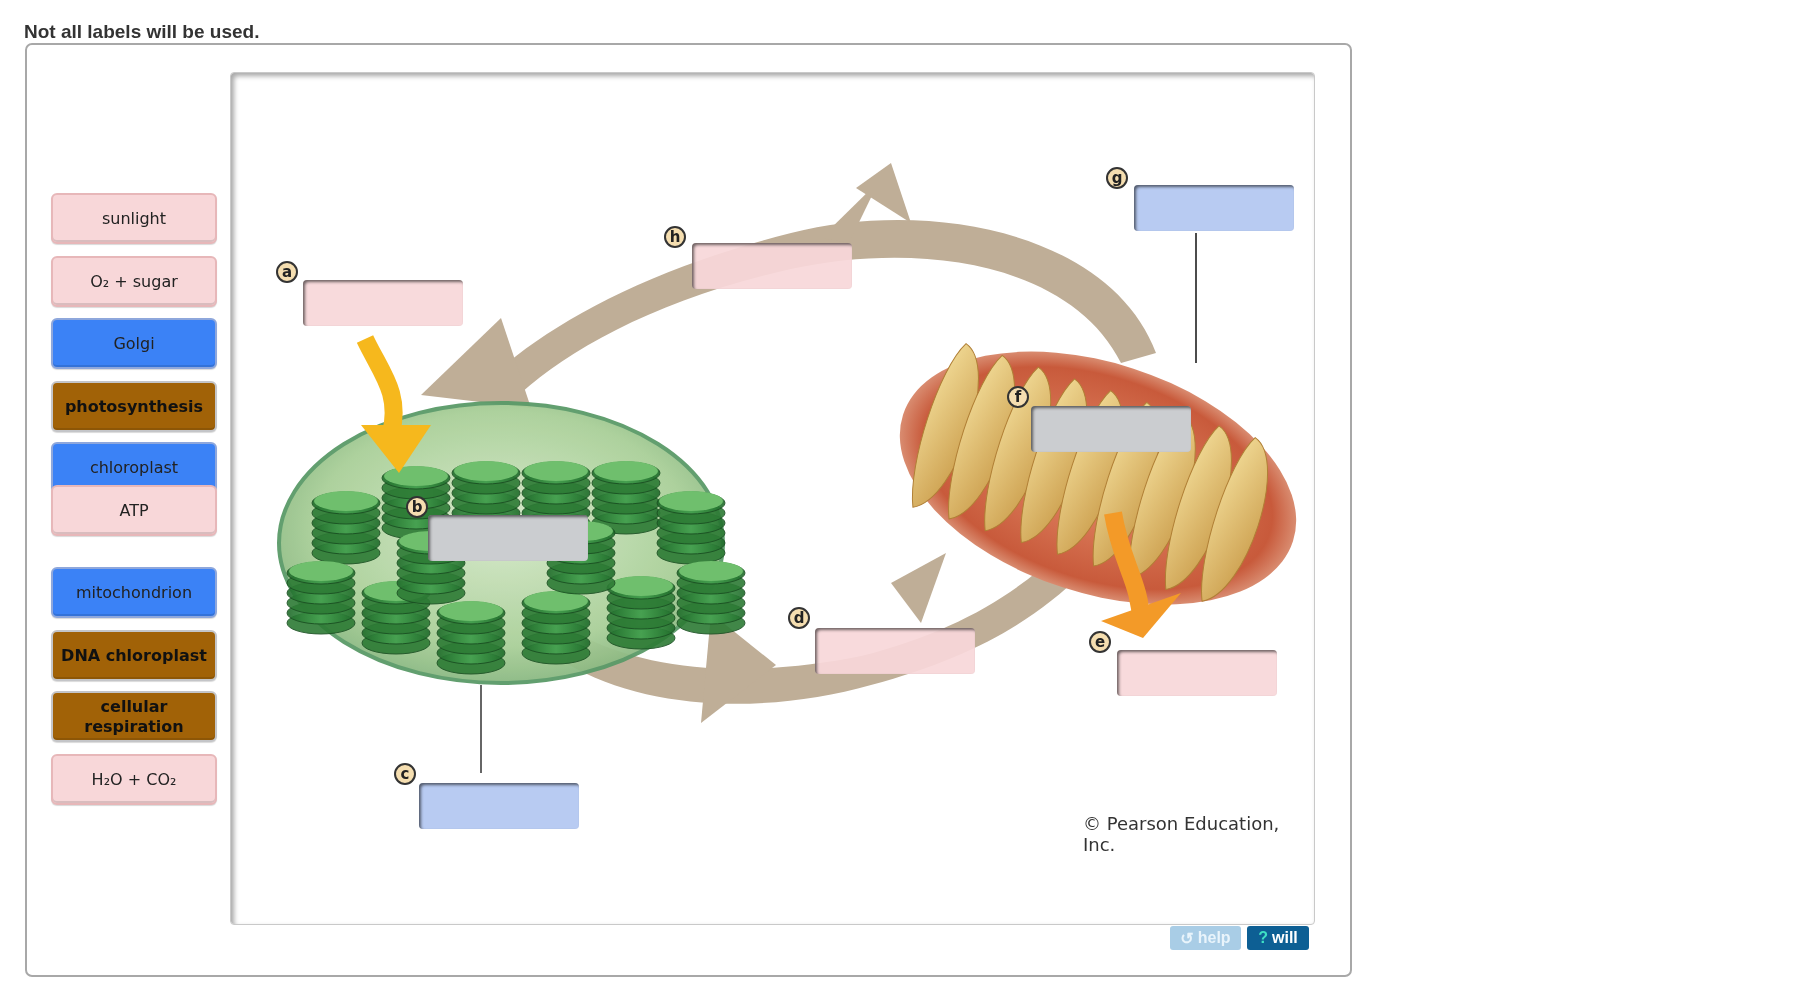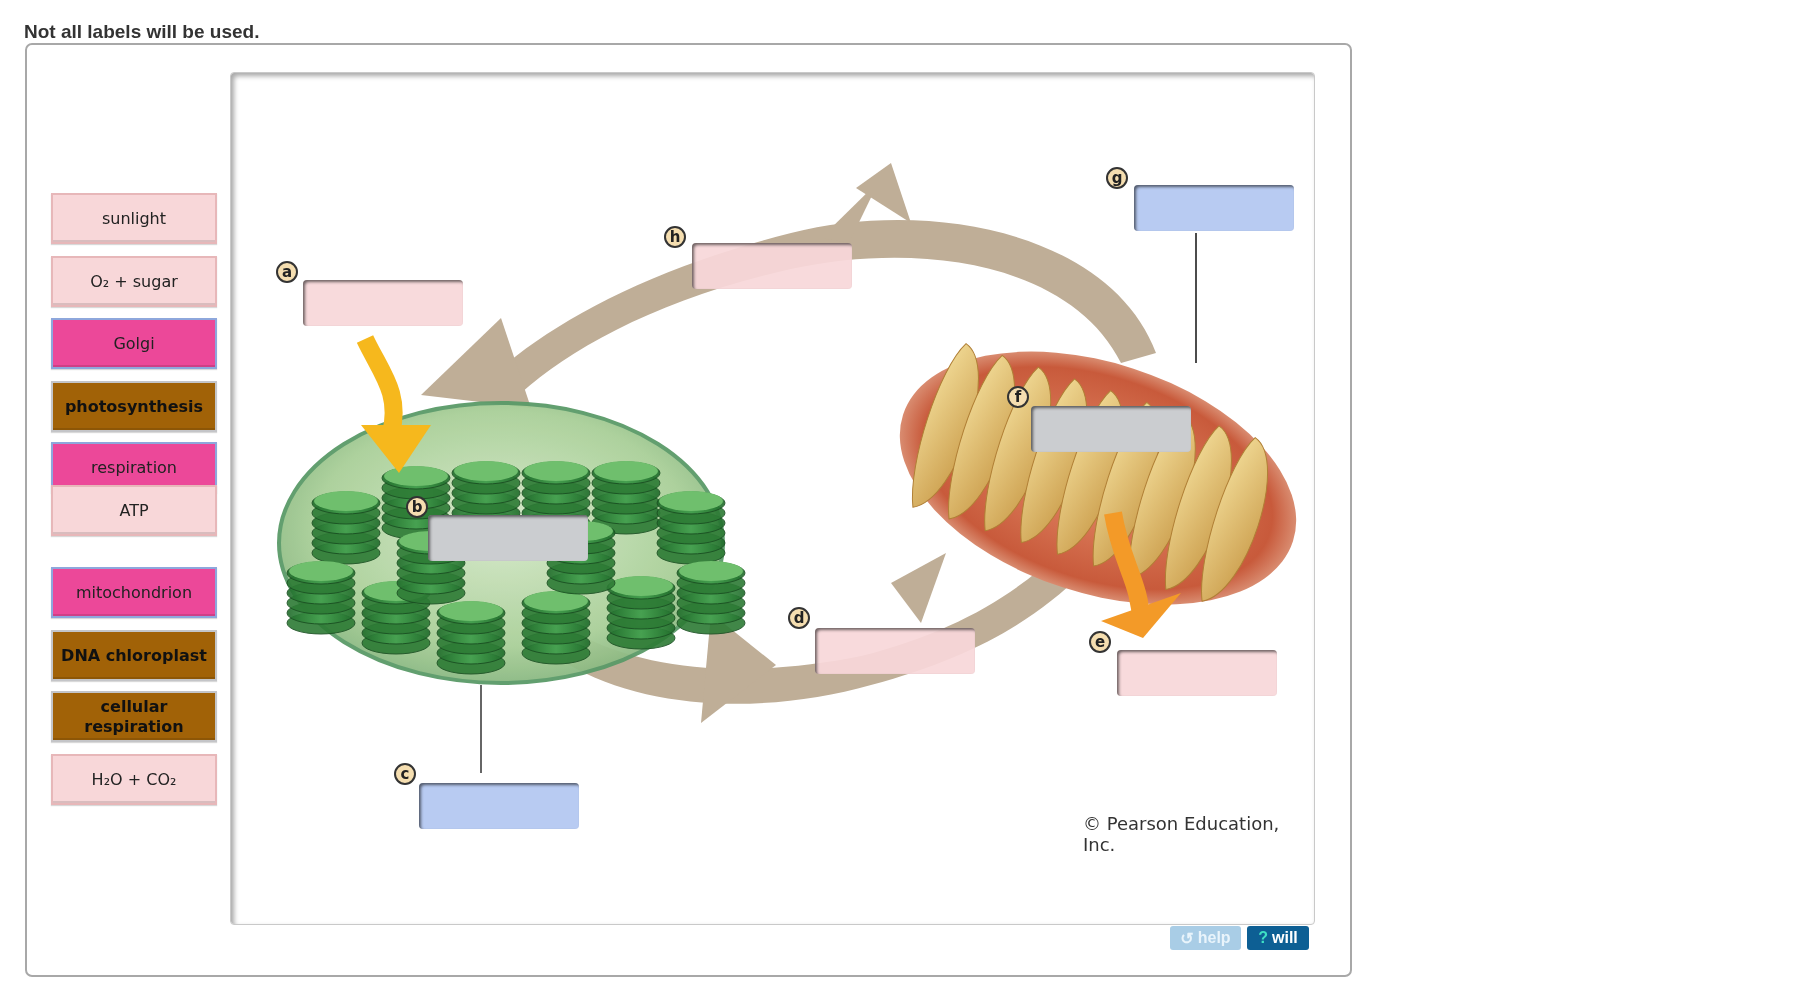--- a/index.html
+++ b/index.html
@@ -1,21 +1,21 @@
 <!DOCTYPE html>
 <html><head>
 <meta charset="utf-8">
 <style>
   html,body{margin:0;padding:0;background:#fff;}
   body{width:1804px;height:982px;position:relative;overflow:hidden;font-family:"Liberation Sans",sans-serif;}
   .instr{position:absolute;left:24px;top:4px;font-size:19px;font-weight:bold;color:#333;margin-top:17px;}
   .outer{position:absolute;left:25px;top:43px;width:1327px;height:934px;border:2px solid #a8a8a8;border-radius:7px;box-sizing:border-box;background:#fff;}
-  .label-item{position:absolute;left:51px;width:166px;height:51px;box-sizing:border-box;border-radius:0;display:flex;align-items:center;justify-content:center;text-align:center;font-family:"DejaVu Sans",sans-serif;font-size:16px;color:#222;line-height:1.2;cursor:pointer;box-shadow:inset 0 -2px 0 rgba(0,0,0,0.12),0 1px 1px rgba(0,0,0,0.15);}
+  .label-item{position:absolute;left:51px;width:166px;height:51px;box-sizing:border-box;border-radius:6px;display:flex;align-items:center;justify-content:center;text-align:center;font-family:"DejaVu Sans",sans-serif;font-size:16px;color:#222;line-height:1.2;cursor:pointer;box-shadow:inset 0 -2px 0 rgba(0,0,0,0.12),0 1px 1px rgba(0,0,0,0.15);}
   .pink{background:#f8d7d9;border:2px solid #e7b7b9;}
-  .blue{background:#ec4899;border:2px solid #8ea7dc;}
+  .blue{background:#3b82f6;border:2px solid #8ea7dc;}
   .gray{background:#a16207;border:2px solid #c4c5c8;font-weight:bold;color:#111;}
   .panel{position:absolute;left:230px;top:72px;width:1085px;height:853px;box-sizing:border-box;border:1px solid #c9c9c9;border-radius:4px;background:#fff;box-shadow:inset 3px 3px 5px rgba(0,0,0,0.35);}
   .panel svg{position:absolute;left:0;top:0;}
   .target{position:absolute;width:160px;height:46px;box-sizing:border-box;border-radius:4px;box-shadow:inset 2px 2px 3px rgba(0,0,0,0.55);cursor:pointer;}
   .t-pink{background:rgba(248,215,217,0.93);}
   .t-blue{background:#b8cbf2;}
   .t-gray{background:#cbcdd0;}
   .badge{position:absolute;width:22px;height:22px;border-radius:50%;background:#f5deb0;border:2px solid #333;box-sizing:border-box;font-size:15px;font-weight:bold;color:#222;display:flex;align-items:center;justify-content:center;line-height:1;font-family:"DejaVu Sans",sans-serif;}
   .credit{position:absolute;font-size:18px;color:#333;font-family:"DejaVu Sans",sans-serif;}
   .btn{position:absolute;top:926px;height:24px;box-sizing:border-box;font-size:16px;font-weight:bold;color:#fff;display:flex;align-items:center;justify-content:center;border-radius:3px;cursor:pointer;}
@@ -29,21 +29,21 @@
 
 <div class="instr">Not all labels will be used.</div>
 
 <div class="outer"></div>
 
 <div>
   <div class="label-item pink" style="top:193px">sunlight</div>
   <div class="label-item pink" style="top:256px">O₂ + sugar</div>
   <div class="label-item blue" style="top:318px">Golgi</div>
   <div class="label-item gray" style="top:381px">photosynthesis</div>
-  <div class="label-item blue" style="top:442px">respiration</div>
+  <div class="label-item blue" style="top:442px">chloroplast</div>
   <div class="label-item pink" style="top:485px">ATP</div>
   <div class="label-item blue" style="top:567px">mitochondrion</div>
   <div class="label-item gray" style="top:630px">DNA chloroplast</div>
   <div class="label-item gray" style="top:691px;padding:0 9px">cellular respiration</div>
   <div class="label-item pink" style="top:754px">H₂O + CO₂</div>
 </div>
 
 <div class="panel">
   <svg width="1085" height="853" viewBox="0 0 1085 853">
     <defs>

